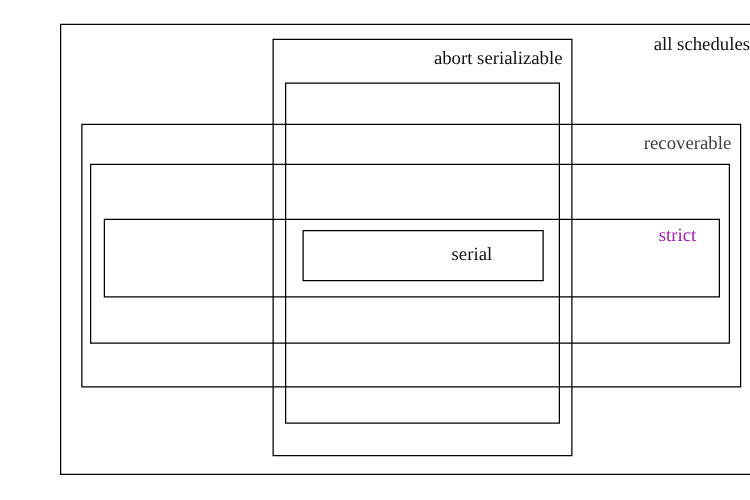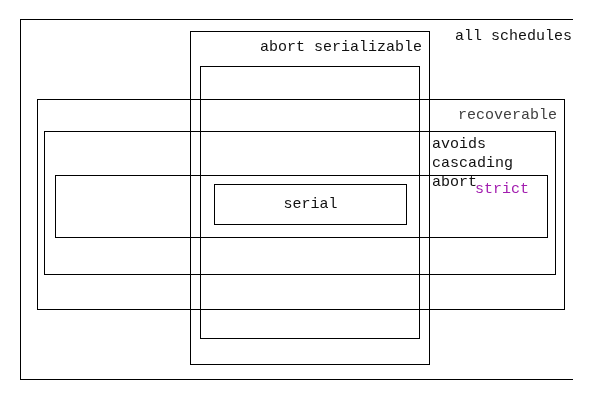--- a/index.html
+++ b/index.html
@@ -5,22 +5,23 @@
   html, body {
     margin: 0;
     padding: 0;
     background: #ffffff;
   }
   #canvas {
     position: relative;
     width: 573px;
     height: 400px;
     background: #ffffff;
-    font-family: Liberation Mono, monospace;
+    font-family: Liberation Serif, serif;
     overflow: hidden;
+    margin-left: 28px;
   }
   .box {
     position: absolute;
     box-sizing: border-box;
     border: 1.4px solid #000000;
     background: transparent;
   }
   .box-label {
     position: absolute;
     font-size: 15px;
@@ -49,22 +50,20 @@
 
   <div class="box" style="left: 190px; top: 31px; width: 240px; height: 334px; border-color: rgb(0, 0, 0);"></div>
   <div class="box-label label-right" style="left: 196px; top: 38px; width: 226px; color: rgb(17, 17, 17);">abort serializable</div>
 
   <div class="box" style="left: 200px; top: 66px; width: 220px; height: 273px; border-color: rgb(0, 0, 0);"></div>
 
   <div class="box" style="left: 37px; top: 99px; width: 528px; height: 211px; border-color: rgb(0, 0, 0);"></div>
   <div class="box-label label-right" style="left: 300px; top: 106px; width: 257px; color: #404040;">recoverable</div>
 
   <div class="box" style="left: 44px; top: 131px; width: 512px; height: 144px; border-color: rgb(0, 0, 0);"></div>
-  <div class="box-label label-left" style="left: 432px; top: 135px; width: 130px; color: rgb(17, 17, 17);">avoids
-cascading abort</div>
 
   <div class="box" style="left: 55px; top: 175px; width: 493px; height: 63px; border-color: rgb(0, 0, 0);"></div>
   <div class="box-label label-right" style="left: 409px; top: 180px; width: 120px; color: #a21caf;">strict</div>
 
   <div class="box" style="left: 214px; top: 184px; width: 193px; height: 41px; border-color: rgb(0, 0, 0);"></div>
-  <div class="box-label label-center" style="left: 214px; top: 195px; width: 193px; color: rgb(17, 17, 17);">serial</div>
+  <div class="box-label label-center" style="left: 214px; top: 195px; width: 193px; color: rgb(17, 17, 17); padding-left: 39px;">serial</div>
 
 </div>
 
 </body></html>

